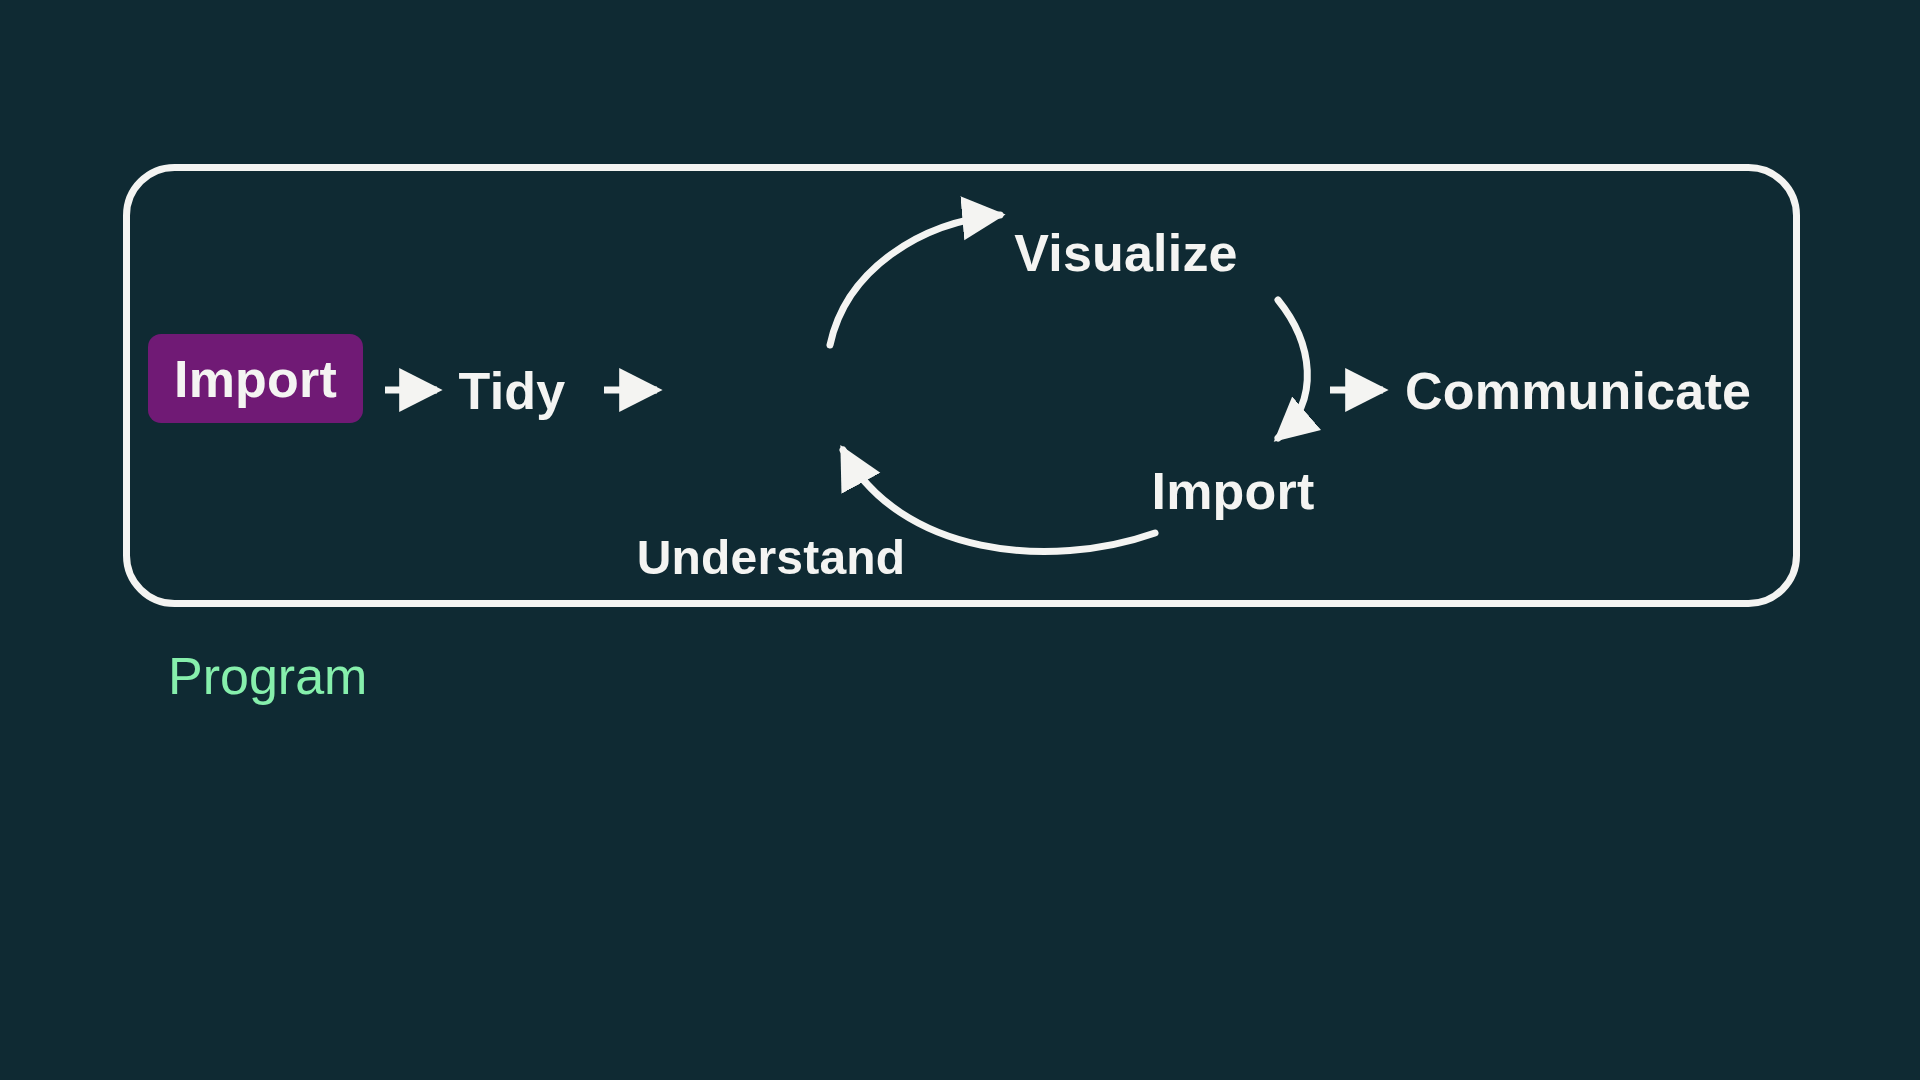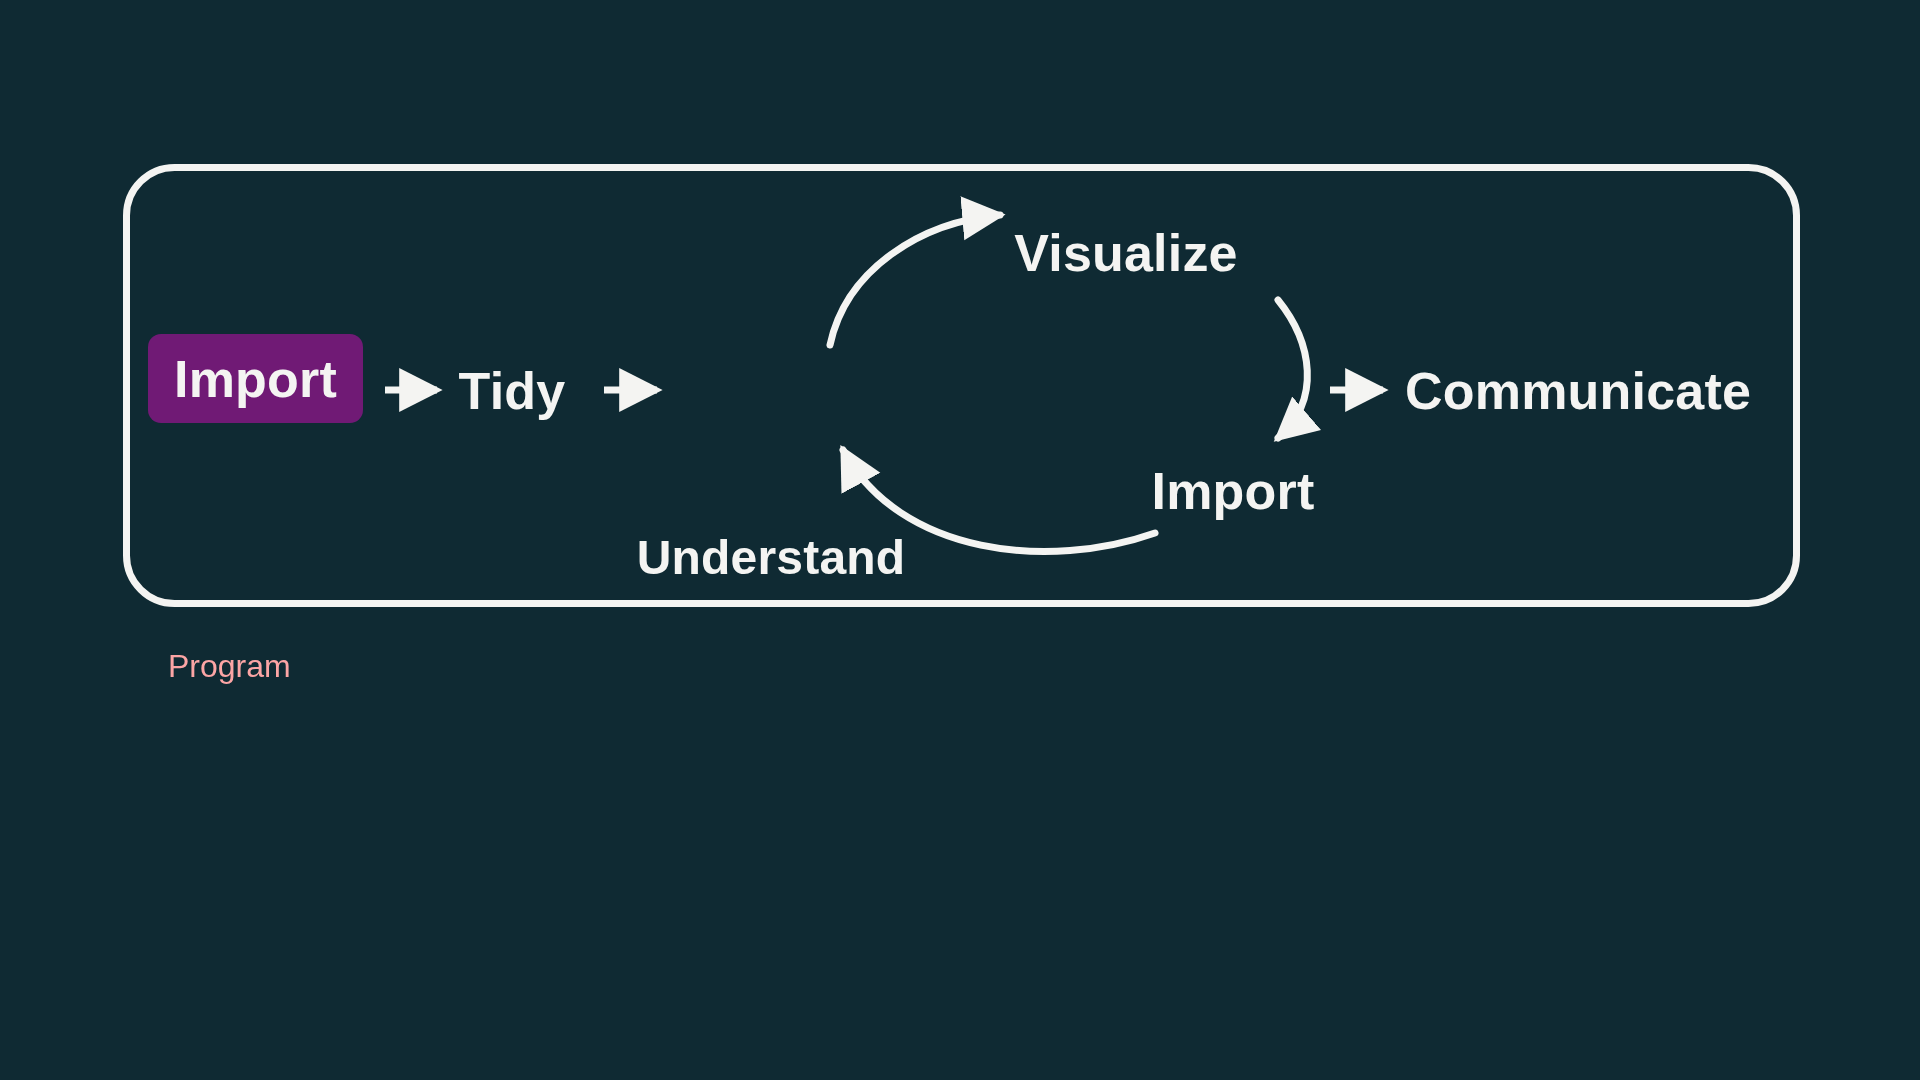--- a/index.html
+++ b/index.html
@@ -52,22 +52,22 @@
     background: #701a75;
     border-radius: 13px;
     box-sizing: border-box;
   }
   #import-node .node-label {
     left: 50%;
     top: 50%;
   }
   .outside-label {
     position: absolute;
-    color: #fca5a5;
-    font-size: 32px;
+    color: #86efac;
+    font-size: 52px;
     line-height: 1;
     white-space: nowrap;
   }
 </style>
 </head>
 <body>
 
 <div id="stage">
 
   <svg id="diagram-svg" viewBox="0 0 1920 1080">

